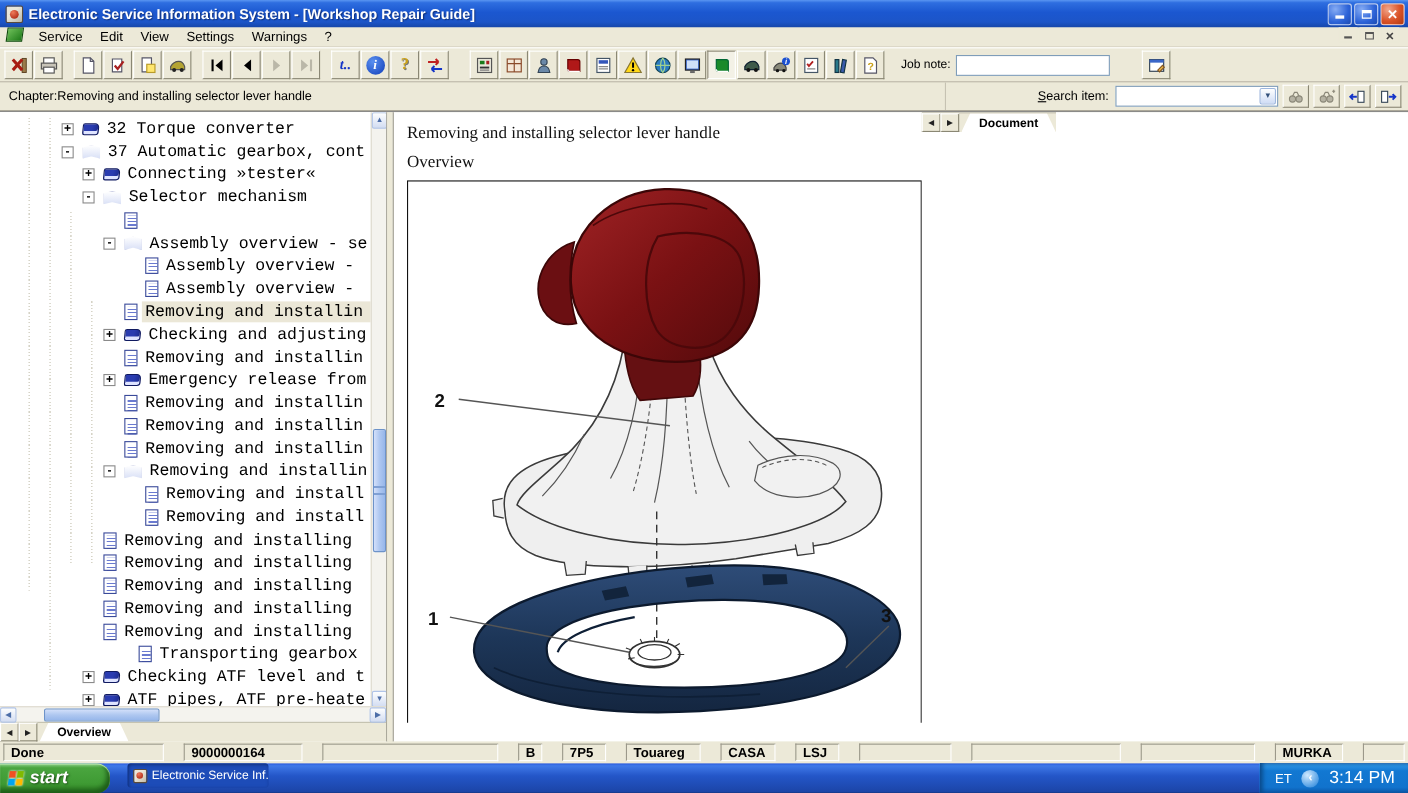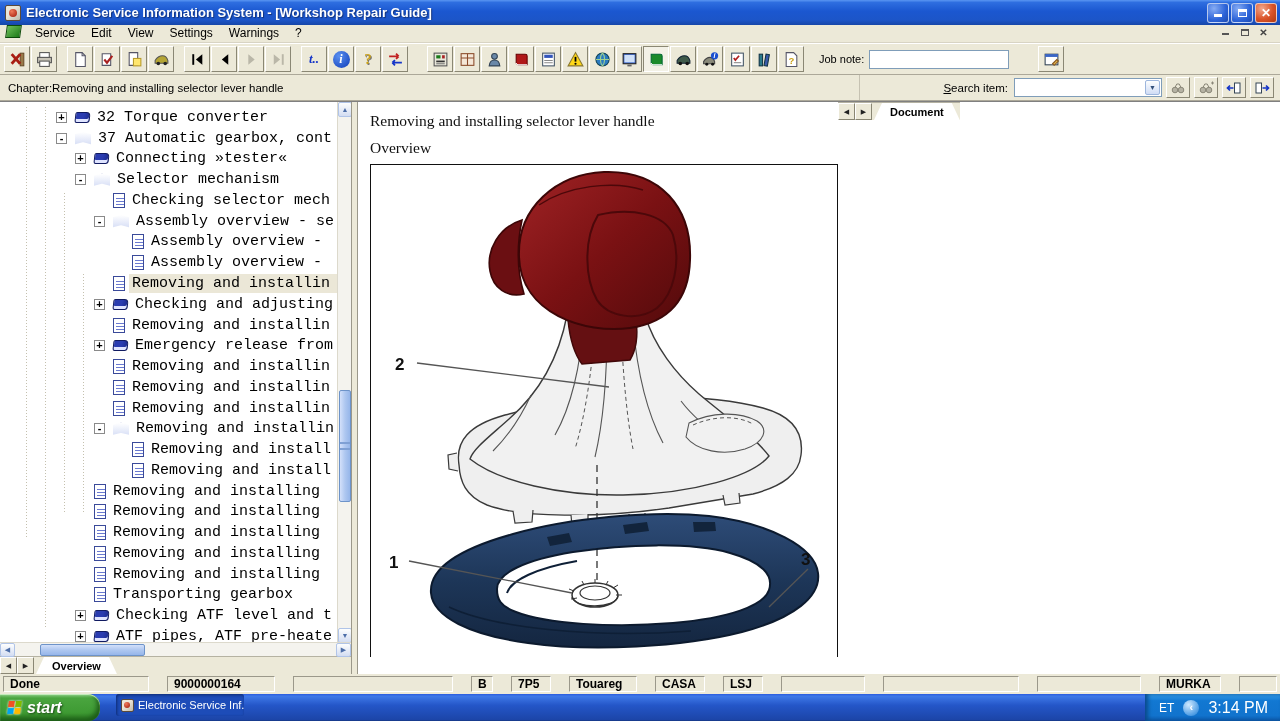--- a/index.html
+++ b/index.html
@@ -433,40 +433,40 @@
 
   <div class="main">
 
     <div class="tree-pane">
       <div class="tree-view">
         <div id="tree-rows">
             <div class="trow" style="padding-left: 56px;"><span class="slot"><span class="exp">+</span></span><span class="ticon i-bookc"></span><span class="tlabel">32 Torque converter</span></div>
             <div class="trow" style="padding-left: 56px;"><span class="slot"><span class="exp">-</span></span><span class="ticon i-booko"></span><span class="tlabel">37 Automatic gearbox, cont</span></div>
             <div class="trow" style="padding-left: 75px;"><span class="slot"><span class="exp">+</span></span><span class="ticon i-bookc"></span><span class="tlabel">Connecting »tester«</span></div>
             <div class="trow" style="padding-left: 75px;"><span class="slot"><span class="exp">-</span></span><span class="ticon i-booko"></span><span class="tlabel">Selector mechanism</span></div>
-            <div class="trow" style="padding-left: 94px;"><span class="slot"></span><span class="ticon i-doc"></span><span class="tlabel">Checking selector mech</span></div>
+            <div class="trow" style="padding-left: 94px;"><span class="slot"></span><span class="ticon i-doc"></span></div>
             <div class="trow" style="padding-left: 94px;"><span class="slot"><span class="exp">-</span></span><span class="ticon i-booko"></span><span class="tlabel">Assembly overview - se</span></div>
             <div class="trow" style="padding-left: 113px;"><span class="slot"></span><span class="ticon i-doc"></span><span class="tlabel">Assembly overview -</span></div>
             <div class="trow" style="padding-left: 113px;"><span class="slot"></span><span class="ticon i-doc"></span><span class="tlabel">Assembly overview -</span></div>
             <div class="trow sel" style="padding-left: 94px;"><span class="slot"></span><span class="ticon i-doc"></span><span class="tlabel">Removing and installin</span></div>
             <div class="trow" style="padding-left: 94px;"><span class="slot"><span class="exp">+</span></span><span class="ticon i-bookc"></span><span class="tlabel">Checking and adjusting</span></div>
             <div class="trow" style="padding-left: 94px;"><span class="slot"></span><span class="ticon i-doc"></span><span class="tlabel">Removing and installin</span></div>
             <div class="trow" style="padding-left: 94px;"><span class="slot"><span class="exp">+</span></span><span class="ticon i-bookc"></span><span class="tlabel">Emergency release from</span></div>
             <div class="trow" style="padding-left: 94px;"><span class="slot"></span><span class="ticon i-doc"></span><span class="tlabel">Removing and installin</span></div>
             <div class="trow" style="padding-left: 94px;"><span class="slot"></span><span class="ticon i-doc"></span><span class="tlabel">Removing and installin</span></div>
             <div class="trow" style="padding-left: 94px;"><span class="slot"></span><span class="ticon i-doc"></span><span class="tlabel">Removing and installin</span></div>
             <div class="trow" style="padding-left: 94px;"><span class="slot"><span class="exp">-</span></span><span class="ticon i-booko"></span><span class="tlabel">Removing and installin</span></div>
             <div class="trow" style="padding-left: 113px;"><span class="slot"></span><span class="ticon i-doc"></span><span class="tlabel">Removing and install</span></div>
             <div class="trow" style="padding-left: 113px;"><span class="slot"></span><span class="ticon i-doc"></span><span class="tlabel">Removing and install</span></div>
             <div class="trow" style="padding-left: 75px;"><span class="slot"></span><span class="ticon i-doc"></span><span class="tlabel">Removing and installing</span></div>
             <div class="trow" style="padding-left: 75px;"><span class="slot"></span><span class="ticon i-doc"></span><span class="tlabel">Removing and installing</span></div>
             <div class="trow" style="padding-left: 75px;"><span class="slot"></span><span class="ticon i-doc"></span><span class="tlabel">Removing and installing</span></div>
             <div class="trow" style="padding-left: 75px;"><span class="slot"></span><span class="ticon i-doc"></span><span class="tlabel">Removing and installing</span></div>
             <div class="trow" style="padding-left: 75px;"><span class="slot"></span><span class="ticon i-doc"></span><span class="tlabel">Removing and installing</span></div>
-            <div class="trow" style="padding-left: 75px;"><span class="slot"></span><span class="ticon i-doc"></span><span class="tlabel">Transporting gearbox</span></div>
+            <div class="trow" style="padding-left: 107px;"><span class="slot"></span><span class="ticon i-doc"></span><span class="tlabel">Transporting gearbox</span></div>
             <div class="trow" style="padding-left: 75px;"><span class="slot"><span class="exp">+</span></span><span class="ticon i-bookc"></span><span class="tlabel">Checking ATF level and t</span></div>
             <div class="trow" style="padding-left: 75px;"><span class="slot"><span class="exp">+</span></span><span class="ticon i-bookc"></span><span class="tlabel">ATF pipes, ATF pre-heate</span></div>
           </div>
         <div class="vscroll">
           <div class="scrollbtn up"></div>
           <div class="vthumb"></div>
           <div class="scrollbtn down"></div>
         </div>
       </div>
       <div class="hscroll">

